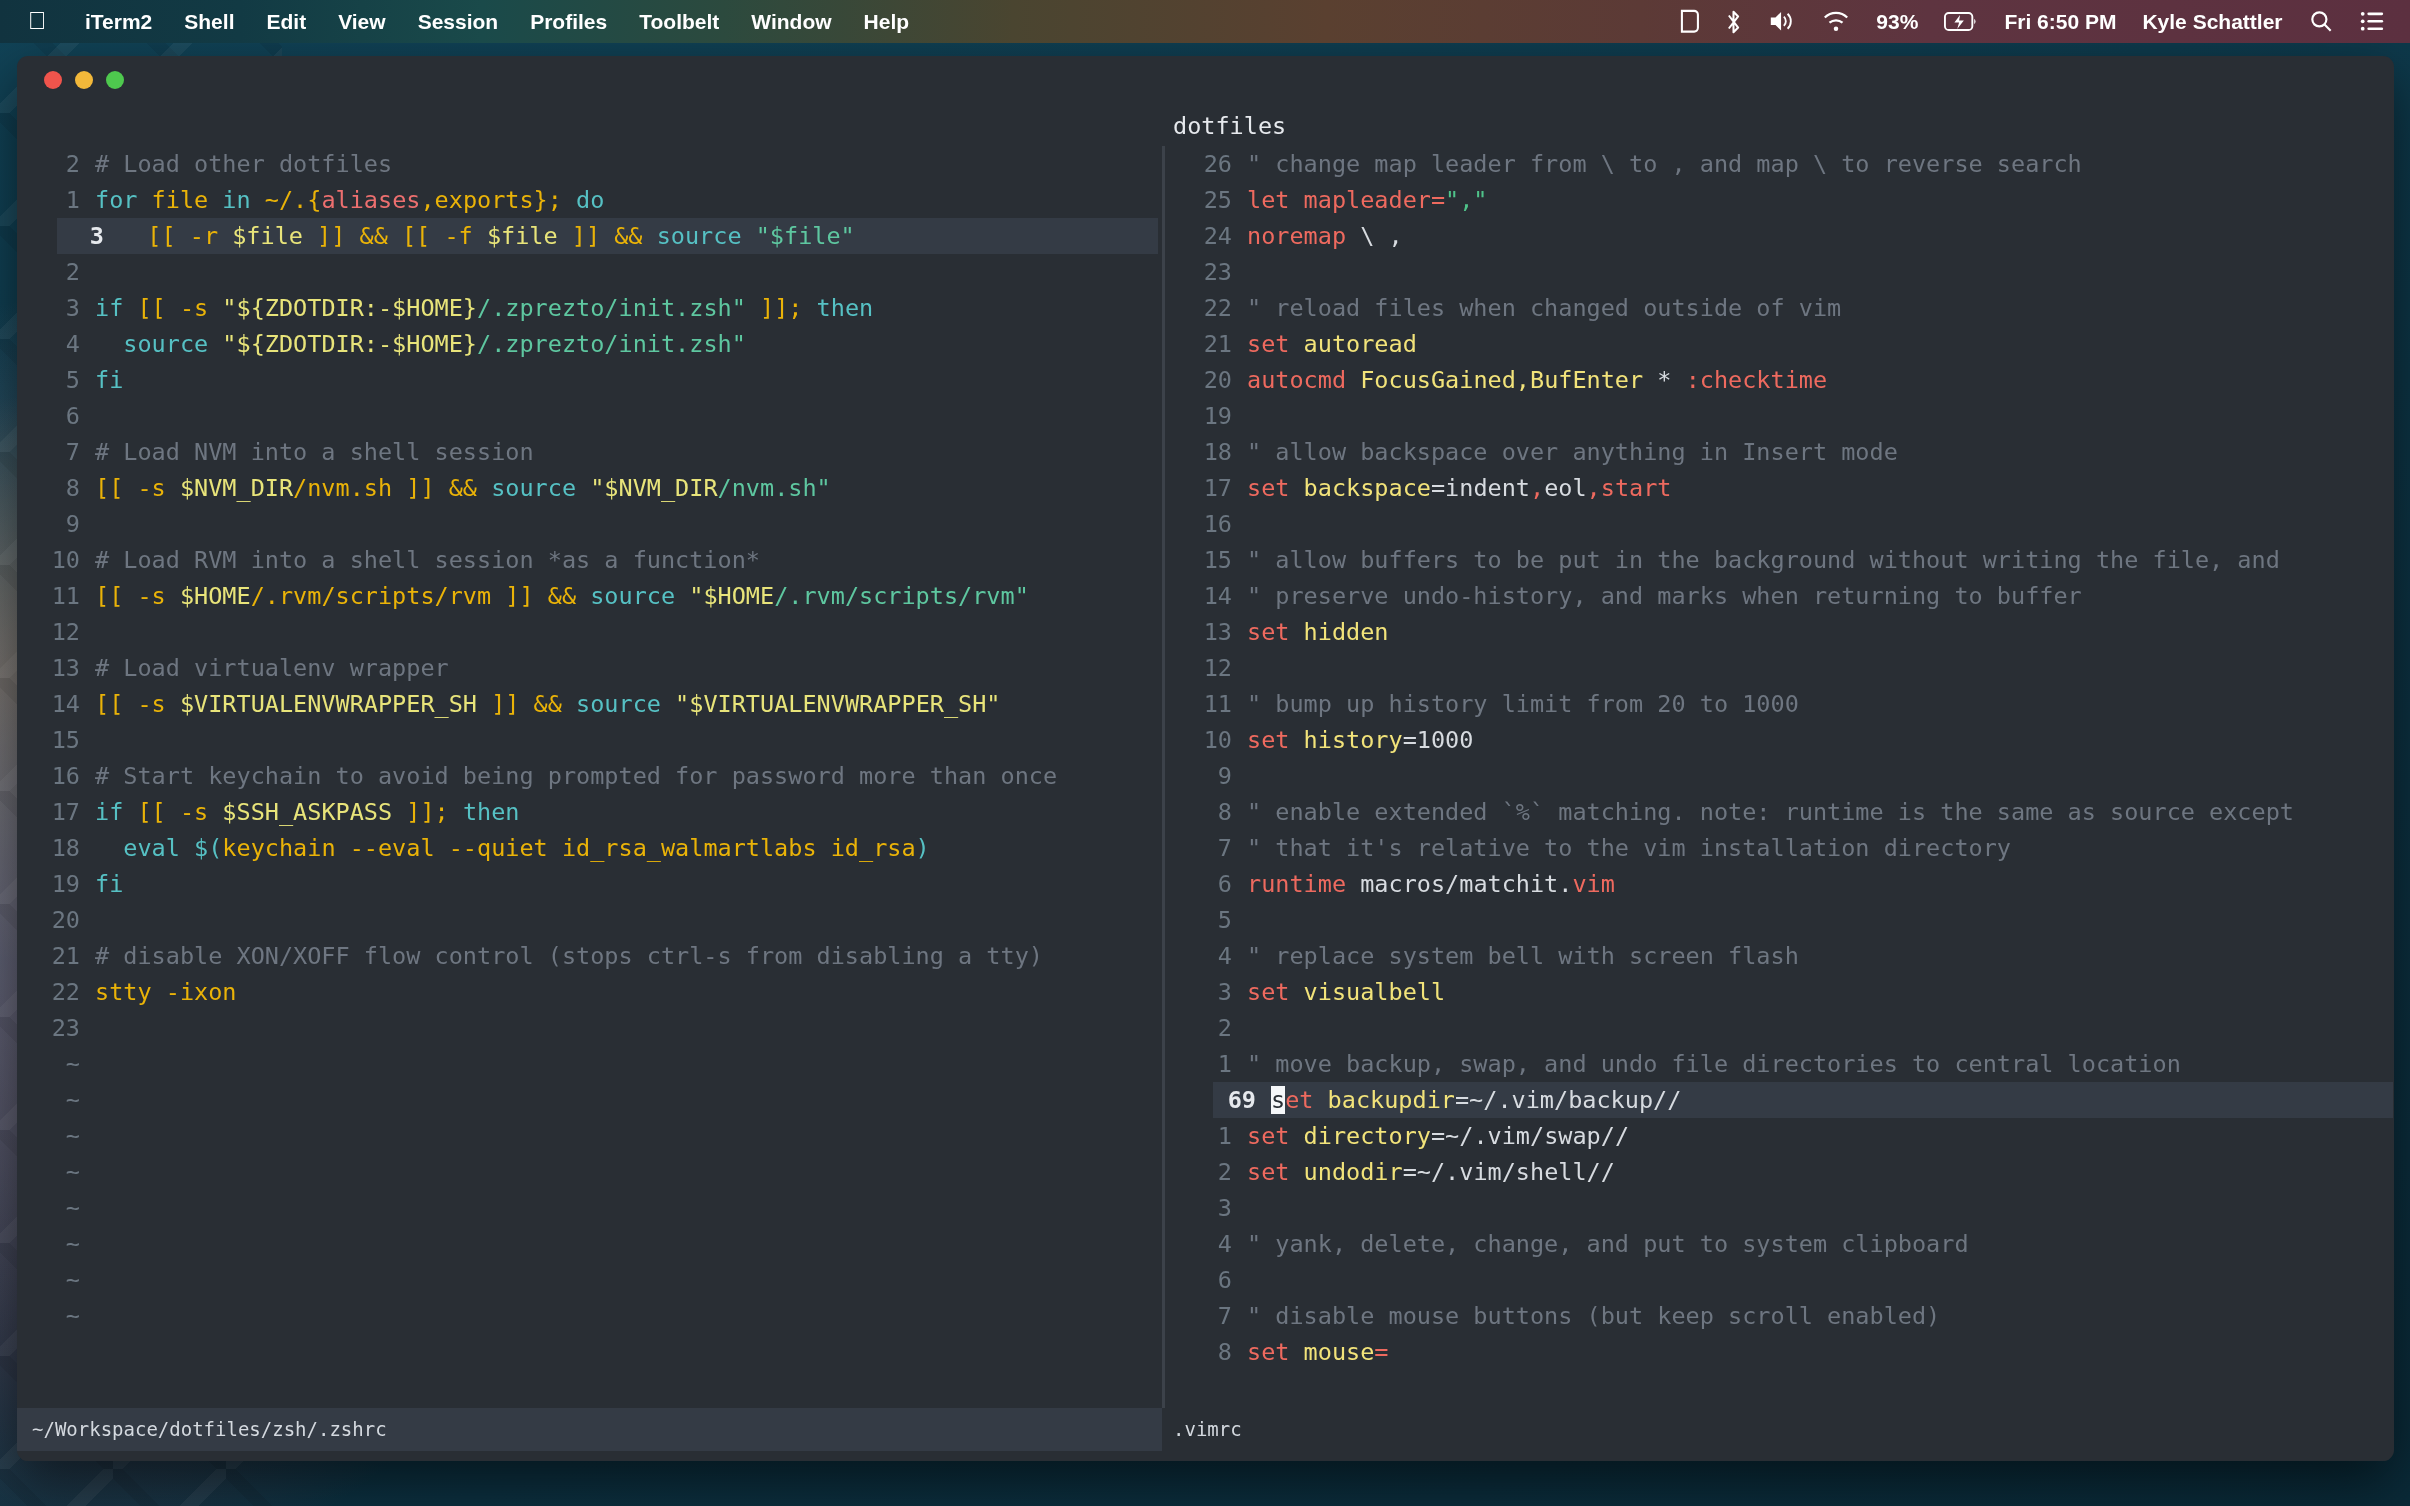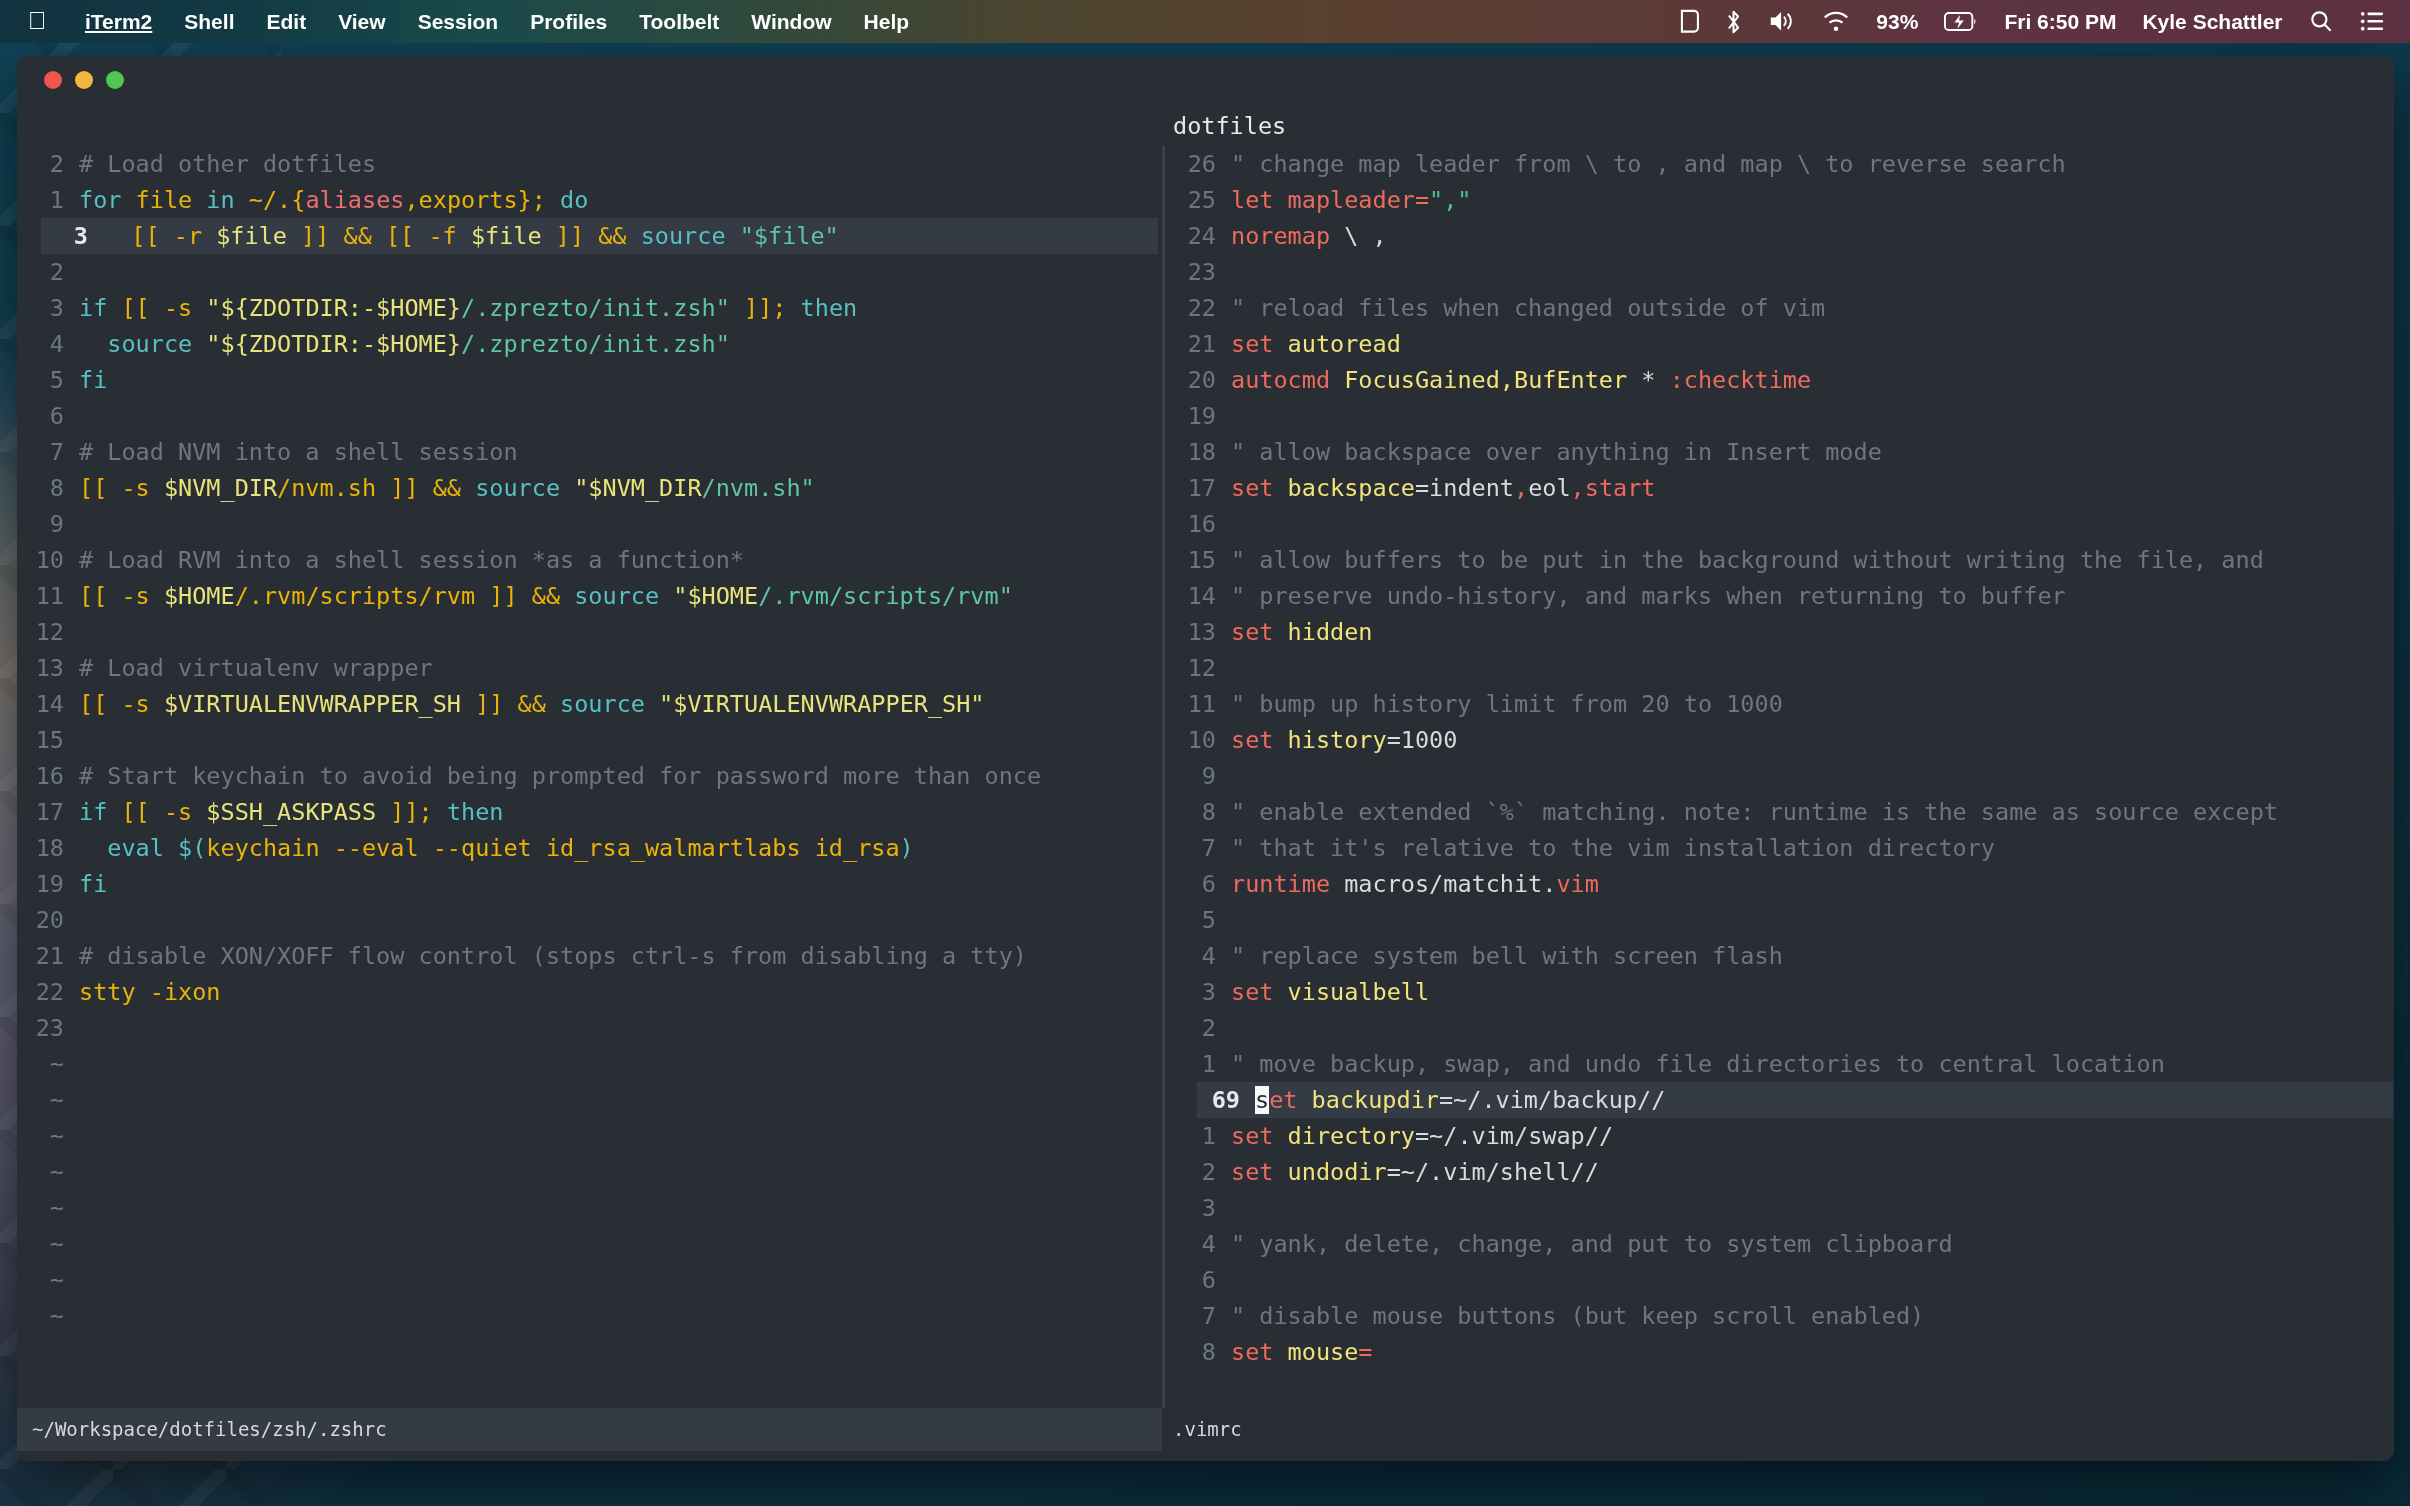--- a/index.html
+++ b/index.html
@@ -33,21 +33,21 @@
       #4a4530 42%, #5a4030 55%, #5c3a36 68%, #5e3440 80%, #5c3040 100%);
     display:flex; align-items:center;
     color:#fff;
     font-family:"Liberation Sans", sans-serif;
     font-size:21px; font-weight:bold;
     white-space:nowrap;
     z-index:40;
   }
   #menubar .apple { font-size:24.5px; padding:0 22.6px 0 28px; line-height:1; }
   #menubar .mi { padding:0 16px; }
-  #menubar .mi.app { font-weight:bold;text-decoration:underline; }
+  #menubar .mi.app { font-weight:bold; }
   #menubar .spacer { flex:1 1 auto; }
   #menubar .si { padding:0 13px; display:flex; align-items:center; }
   #menubar svg { display:block; }
 
   
   #termwin {
     position:absolute; left:17px; top:56px; width:2377px; height:1405px;
     background:#292e34;
     border-radius:11px;
     box-shadow:0 21px 56px rgba(0,0,0,.55);
@@ -71,21 +71,21 @@
   
   .pane { position:absolute; top:90px; height:1262px; overflow:hidden; }
   #pane-left  { left:0px;    width:1141px; }
   #pane-right { left:1156px; width:1220px; }
 
   .vsplit {
     position:absolute; left:1145px; top:90px; width:2.8px; height:1262px;
     background:#3c424a; z-index:21;
   }
 
-  .code { position:absolute; left:0; top:0; width:100%; }
+  .code { position:absolute; left:0; top:0; width:100%;padding-left:16px; }
   .ln {
     position:relative; height:36px; line-height:36px;
     font-size:23.5px; white-space:pre;
     color:#c5cbd3;
   }
   .ln .num {
     display:inline-block; width:62px; text-align:right;
     color:#6b7681; padding-right:15px;
   }
   #pane-right .ln .num { width:58px; }

